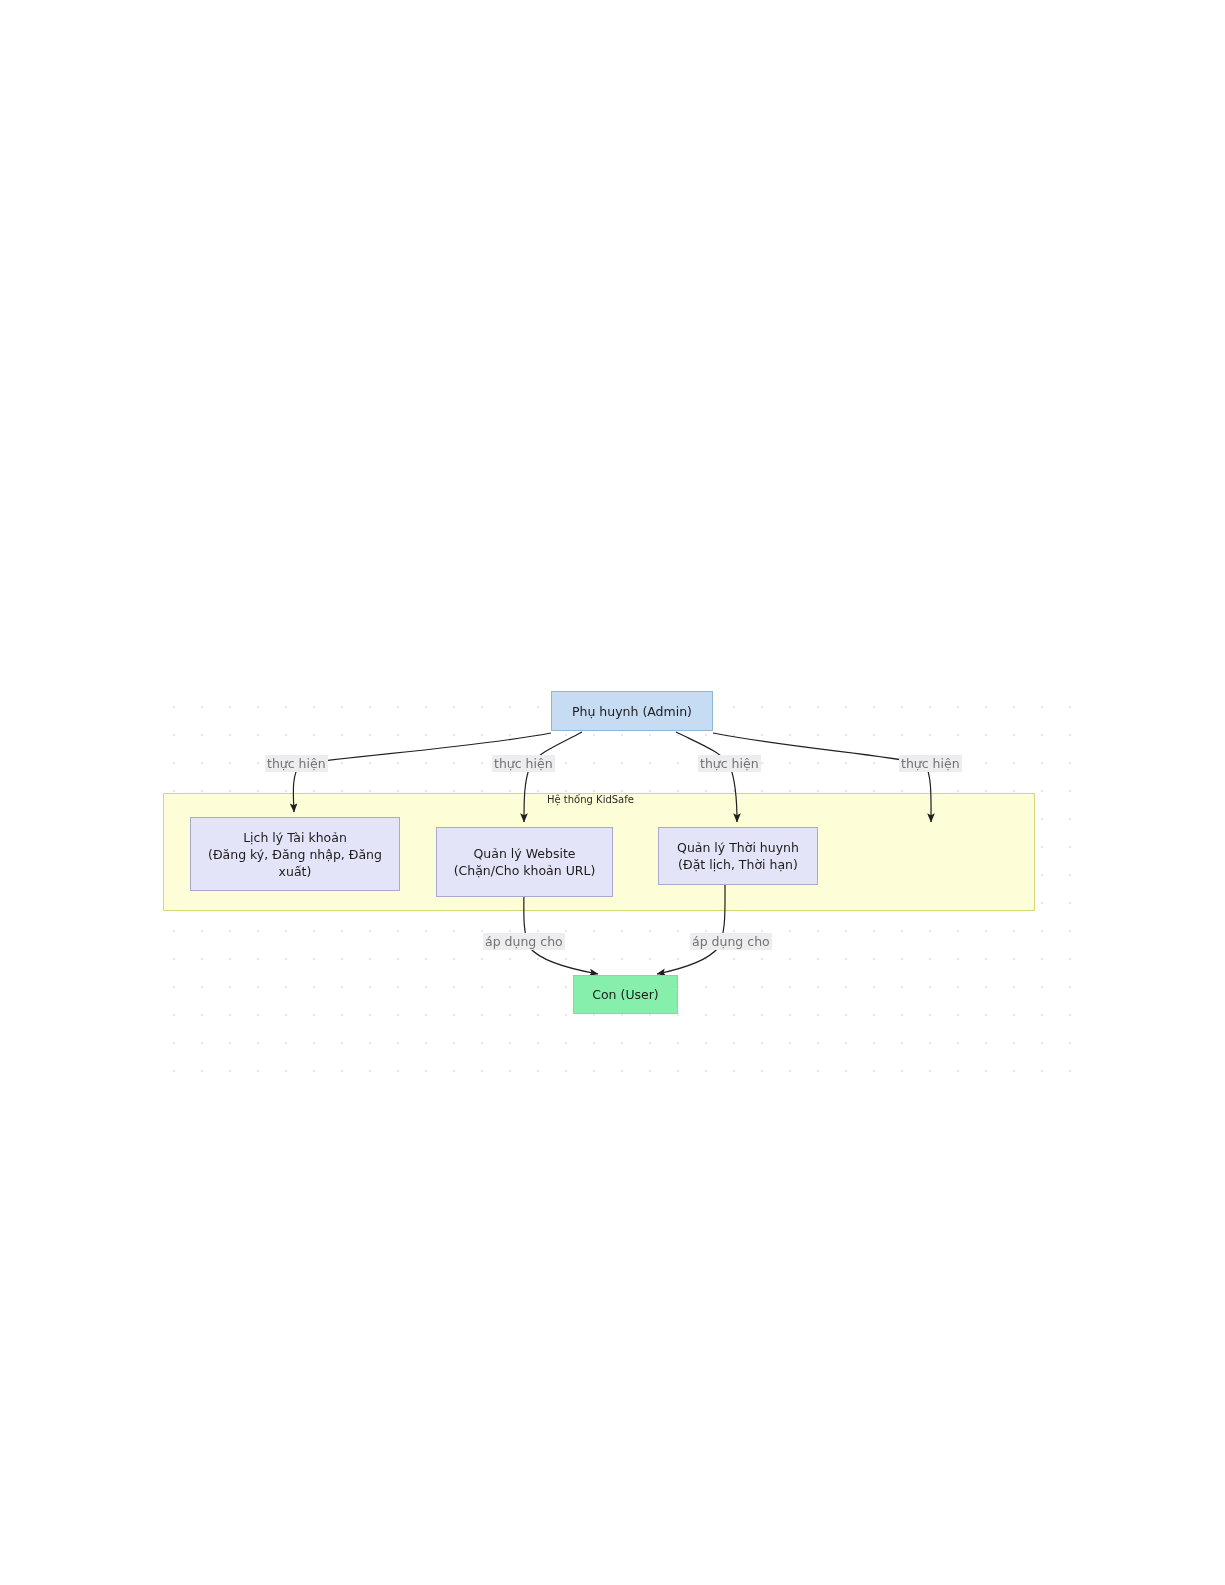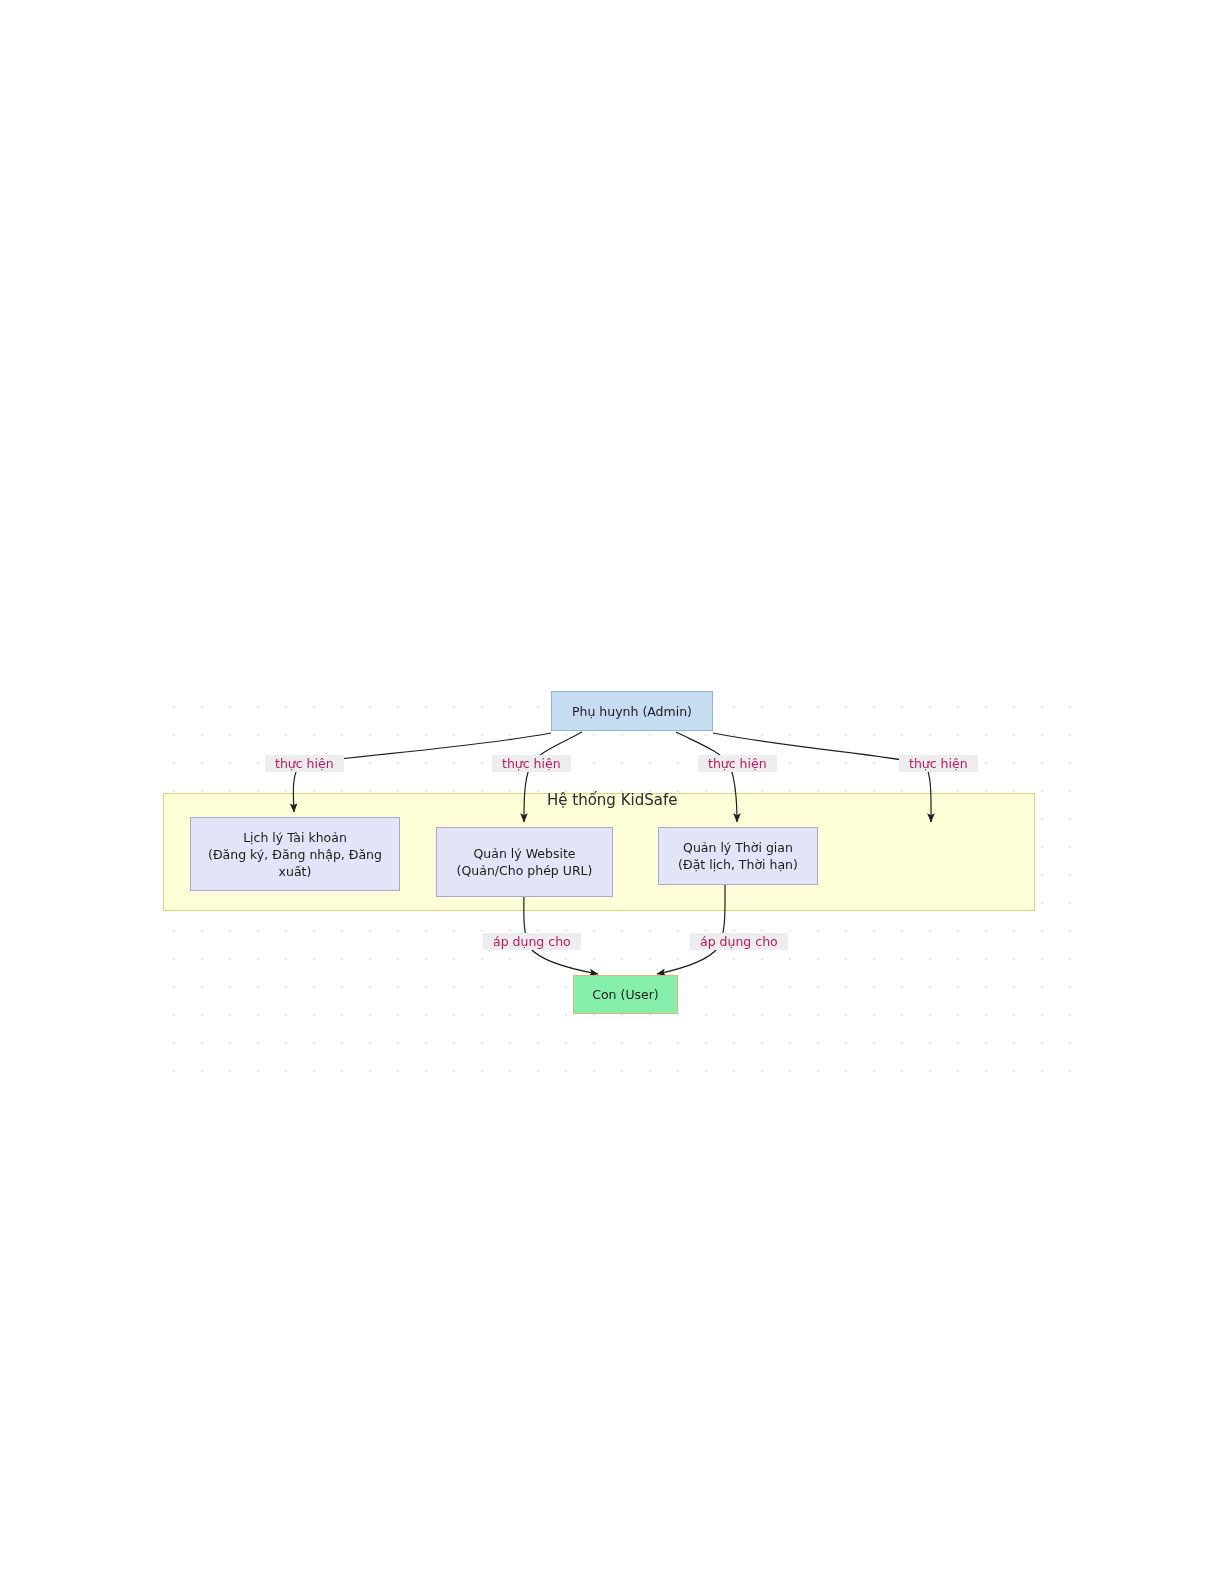--- a/index.html
+++ b/index.html
@@ -47,21 +47,21 @@
     width: 872px;
     height: 118px;
     background: #fdfdd8;
     border: 1px solid #d6d67a;
     box-sizing: border-box;
   }
   .system-label {
     position: absolute;
     left: 547px;
     top: 793px;
-    font-size: 15px;
+    font-size: 10px;
     color: #2b2b2b;
     line-height: 14px;
     white-space: nowrap;
   }
   
   .node {
     position: absolute;
     box-sizing: border-box;
     display: flex;
     align-items: center;
@@ -90,23 +90,23 @@
   #node-website  { left: 436px; top: 827px; width: 177px; height: 70px; }
   #node-time     { left: 658px; top: 827px; width: 160px; height: 58px; }
   #node-report   { left: 852px; top: 827px; width: 148px; height: 58px; }
   #node-child    { left: 573px; top: 975px; width: 105px; height: 39px; }
 
   
   .edge-label {
     position: absolute;
     font-size: 12.5px;
     line-height: 15px;
-    color: #be185d;
+    color: #737373;
     background: #ededf0;
-    padding: 1px 10px;
+    padding: 1px 2px;
     white-space: nowrap;
   }
   #lbl-e1 { left: 265px; top: 755px; }
   #lbl-e2 { left: 492px; top: 755px; }
   #lbl-e3 { left: 698px; top: 755px; }
   #lbl-e4 { left: 899px; top: 755px; }
   #lbl-e5 { left: 483px; top: 933px; }
   #lbl-e6 { left: 690px; top: 933px; }
 </style>
 </head>
@@ -146,27 +146,27 @@
   <div id="node-account" class="node node-feature">
     <span>
       <span>Lịch lý Tài khoản</span>
       <span>(Đăng ký, Đăng nhập, Đăng xuất)</span>
     </span>
   </div>
 
   <div id="node-website" class="node node-feature">
     <span>
       <span>Quản lý Website</span>
-      <span>(Quản/Cho phép URL)</span>
+      <span>(Chặn/Cho khoản URL)</span>
     </span>
   </div>
 
   <div id="node-time" class="node node-feature">
     <span>
-      <span>Quản lý Thời gian</span>
+      <span>Quản lý Thời huynh</span>
       <span>(Đặt lịch, Thời hạn)</span>
     </span>
   </div>
 
 
   <div id="node-child" class="node node-user">
     <span>Con (User)</span>
   </div>
 
   <div id="lbl-e1" class="edge-label">thực hiện</div>

